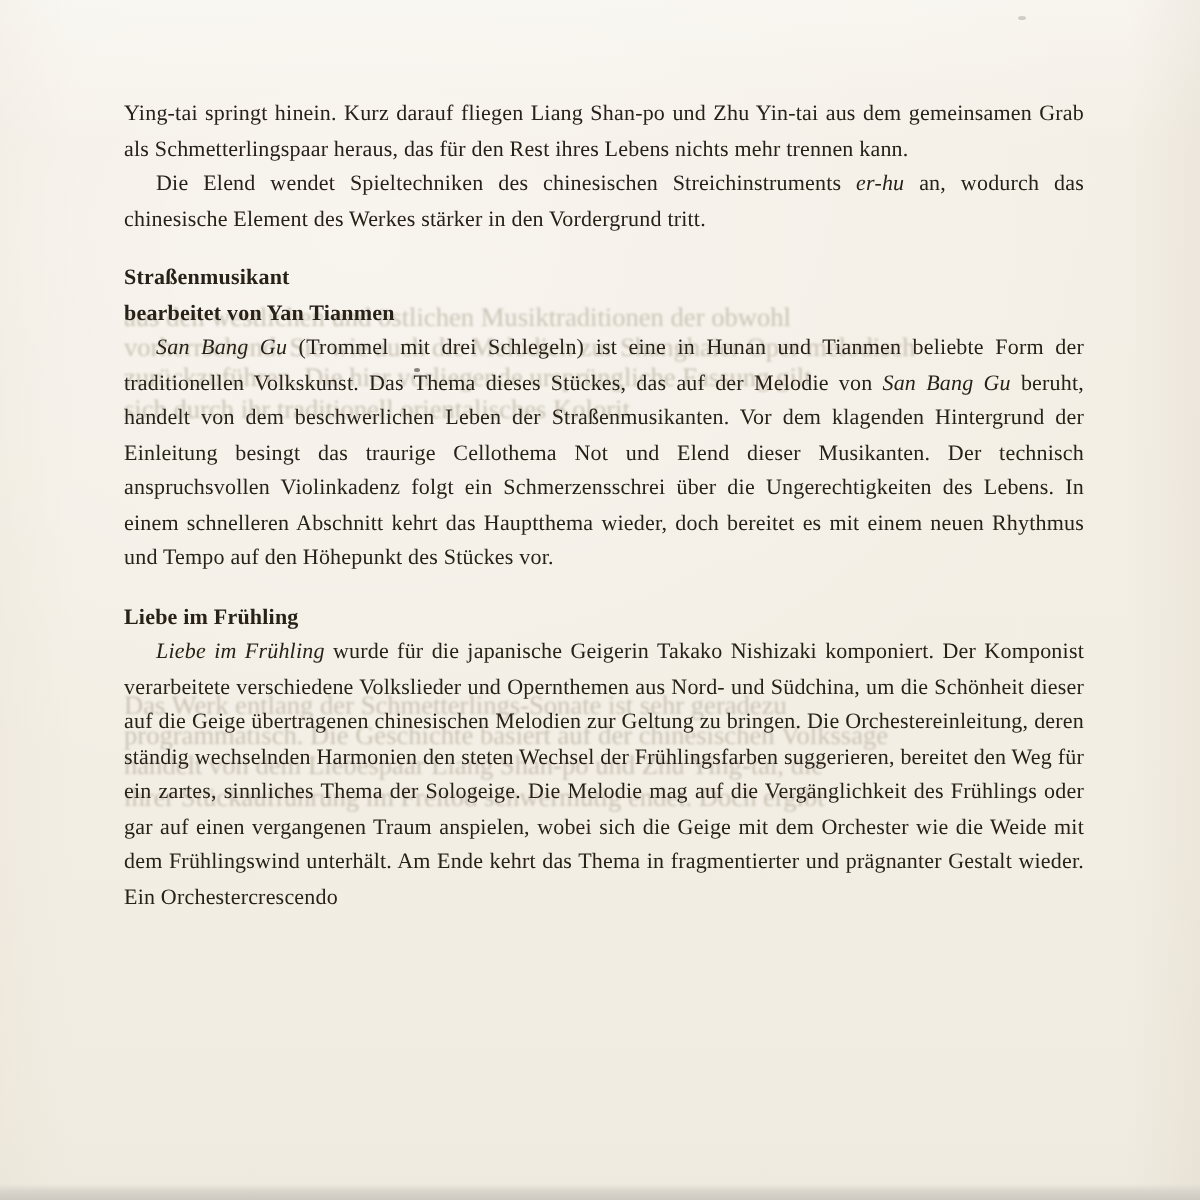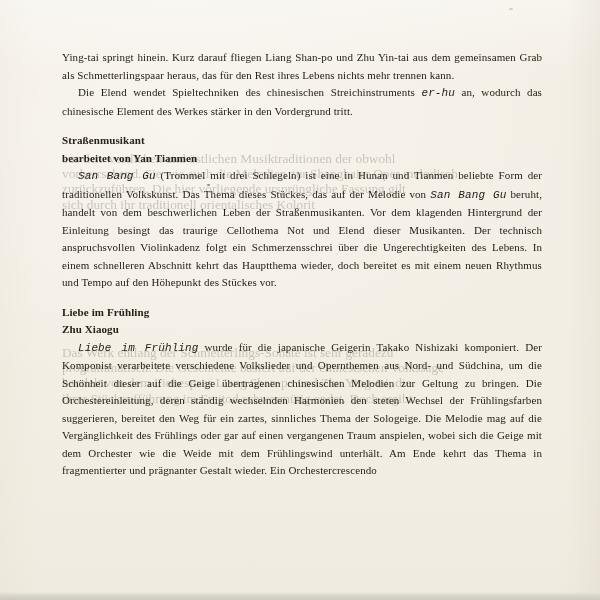--- a/index.html
+++ b/index.html
@@ -32,21 +32,21 @@
     letter-spacing: 0.1px;
   }
   .text-column p { margin: 0; }
   .para-indent { text-indent: 16px; }
   .section-heading {
     margin-top: 12px !important;
     font-weight: bold;
     text-align: left;
   }
   .section-heading span { display: block; font-family: Liberation Serif, serif; }
-  .it { font-style: italic; font-family: Liberation Mono, monospace; }
+  .it { font-style: italic; }
   .ghost {
     position: absolute;
     left: 62px; width: 505px;
     color: #a89f8d;
     opacity: 0.55;
     filter: blur(0.6px);
     font-size: 13.3px;
     line-height: 15.2px;
     text-align: justify;
     z-index: 0;
@@ -87,21 +87,20 @@
 
     <p class="section-heading">
       <span>Straßenmusikant</span>
       <span>bearbeitet von Yan Tianmen</span>
     </p>
 
     <p class="para-indent"><span class="it">San Bang Gu</span><span> (Trommel mit drei Schlegeln) ist eine in Hunan und Tianmen beliebte Form der traditionellen Volkskunst. Das Thema dieses Stückes, das auf der Melodie von </span><span class="it">San Bang Gu</span><span> beruht, handelt von dem beschwerlichen Leben der Straßenmusikanten. Vor dem klagenden Hintergrund der Einleitung besingt das traurige Cellothema Not und Elend dieser Musikanten. Der technisch anspruchsvollen Violinkadenz folgt ein Schmerzensschrei über die Ungerechtigkeiten des Lebens. In einem schnelleren Abschnitt kehrt das Hauptthema wieder, doch bereitet es mit einem neuen Rhythmus und Tempo auf den Höhepunkt des Stückes vor.</span></p>
 
     <p class="section-heading">
       <span>Liebe im Frühling</span>
-      <span>Zhu Xiaogu</span>
     </p>
 
     <p class="para-indent"><span class="it">Liebe im Frühling</span><span> wurde für die japanische Geigerin Takako Nishizaki komponiert. Der Komponist verarbeitete verschiedene Volkslieder und Opernthemen aus Nord- und Südchina, um die Schönheit dieser auf die Geige übertragenen chinesischen Melodien zur Geltung zu bringen. Die Orchestereinleitung, deren ständig wechselnden Harmonien den steten Wechsel der Frühlingsfarben suggerieren, bereitet den Weg für ein zartes, sinnliches Thema der Sologeige. Die Melodie mag auf die Vergänglichkeit des Frühlings oder gar auf einen vergangenen Traum anspielen, wobei sich die Geige mit dem Orchester wie die Weide mit dem Frühlingswind unterhält. Am Ende kehrt das Thema in fragmentierter und prägnanter Gestalt wieder. Ein Orchestercrescendo</span></p>
   </div>
 
   <div class="speck speck-a"></div>
   <div class="speck speck-b"></div>
   <div class="bottom-edge"></div>
 </div>
 

